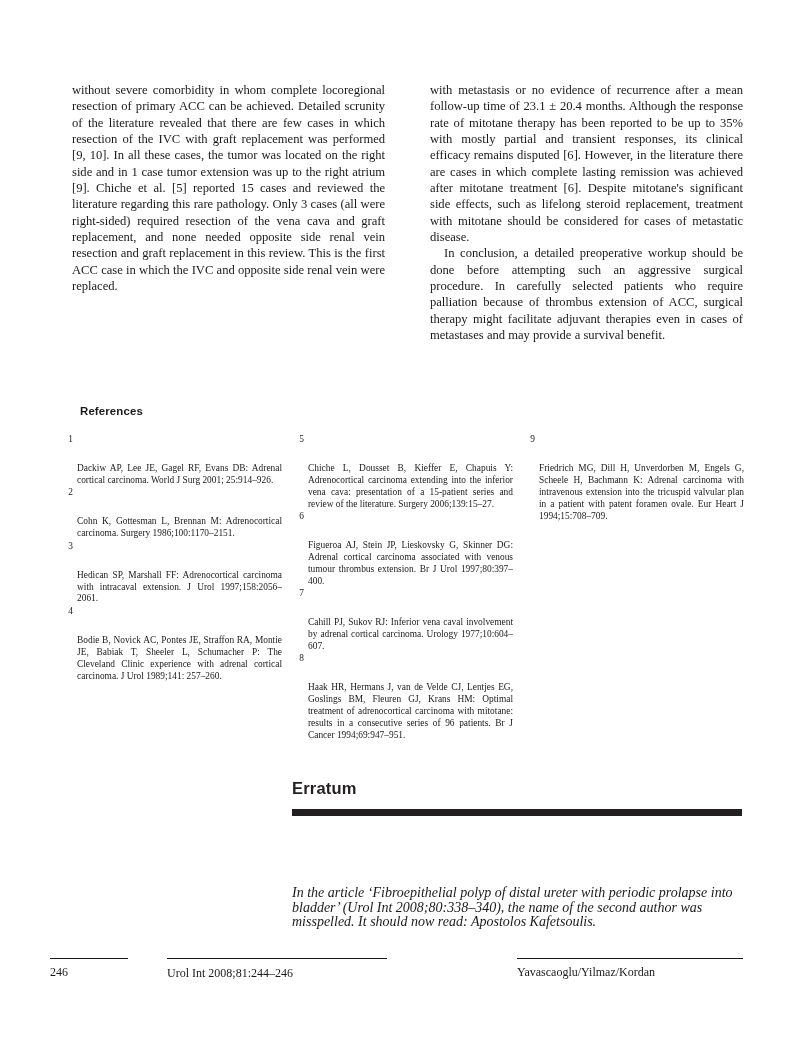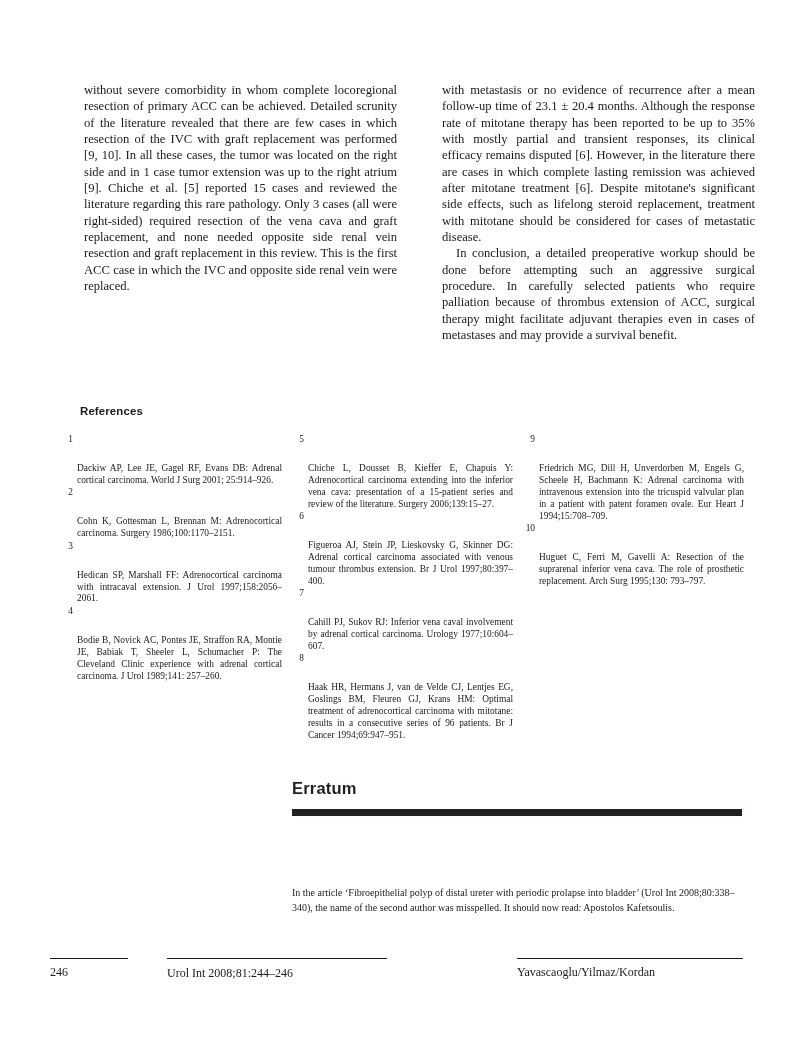--- a/index.html
+++ b/index.html
@@ -20,21 +20,21 @@
     position: absolute;
     left: 0; top: 0;
     width: 794px;
     height: 1058px;
     overflow: hidden;
   }
 
   
   .body-cols {
     position: absolute;
-    left: 84px;
+    left: 72px;
     top: 82px;
     width: 671px;
     display: flex;
     gap: 45px;
     font-family: Liberation Serif, serif;
   }
   .body-col {
     width: 319px;
   }
   .body-col p {
@@ -113,23 +113,24 @@
     top: 809px;
     width: 450px;
     height: 7px;
     background: #231f20;
   }
   .erratum-body {
     position: absolute;
     left: 292px;
     top: 886px;
     width: 450px;
-    font-size: 10px;
+    font-size: 14px;
     line-height: 14.6px;
     text-align: left;
+    font-style: italic;
   }
 
   
   .footer { position: absolute; left: 0; top: 0; width: 794px; }
   .f-rule {
     position: absolute;
     height: 1.1px;
     background: #1a1a1a;
   }
   .f-rule.a { left: 50px;  top: 958px; width: 78px; }
@@ -205,24 +206,20 @@
         <span class="ref-num">8</span>
         <span class="ref-text">Haak HR, Hermans J, van de Velde CJ, Lentjes EG, Goslings BM, Fleuren GJ, Krans HM: Optimal treatment of adrenocortical carcinoma with mitotane: results in a consecutive series of 96 patients. Br J Cancer 1994;69:947–951.</span>
       </div>
     </div>
 
     <div class="refs-col">
       <div class="ref-item">
         <span class="ref-num">9</span>
         <span class="ref-text">Friedrich MG, Dill H, Unverdorben M, Engels G, Scheele H, Bachmann K: Adrenal carcinoma with intravenous extension into the tricuspid valvular plan in a patient with patent foramen ovale. Eur Heart J 1994;15:708–709.</span>
       </div>
-      <div class="ref-item">
-        <span class="ref-num">10</span>
-        <span class="ref-text">Huguet C, Ferri M, Gavelli A: Resection of the suprarenal inferior vena cava. The role of prosthetic replacement. Arch Surg 1995;130: 793–797.</span>
-      </div>
     </div>
 
   </div>
 
   <div class="erratum-title">Erratum</div>
   <div class="erratum-rule"></div>
   <div class="erratum-body">In the article ‘Fibroepithelial polyp of distal ureter with periodic prolapse into bladder’ (Urol Int 2008;80:338–340), the name of the second author was misspelled. It should now read: Apostolos Kafetsoulis.</div>
 
   <div class="footer">
     <div class="f-rule a"></div>

